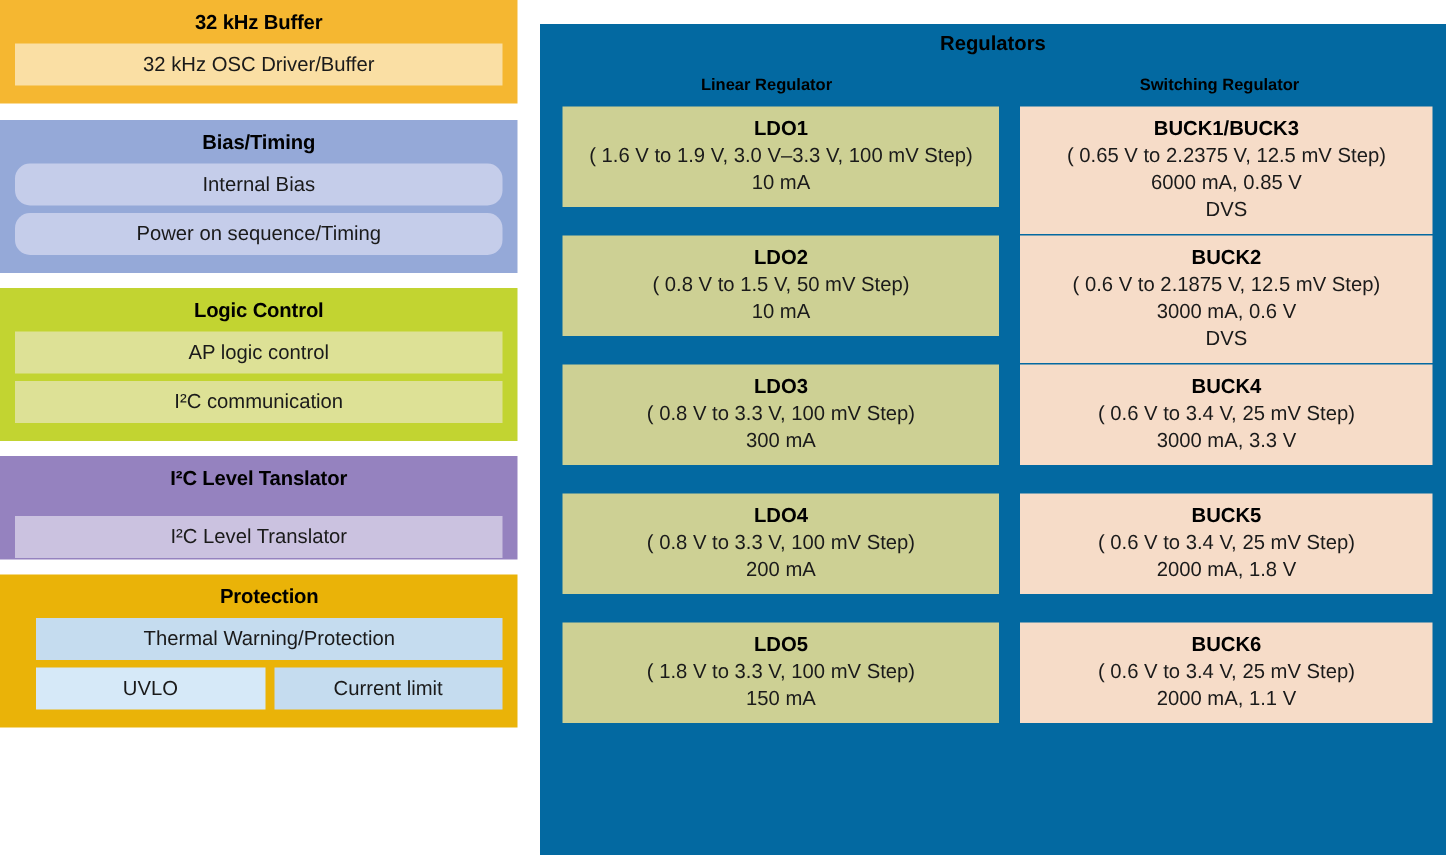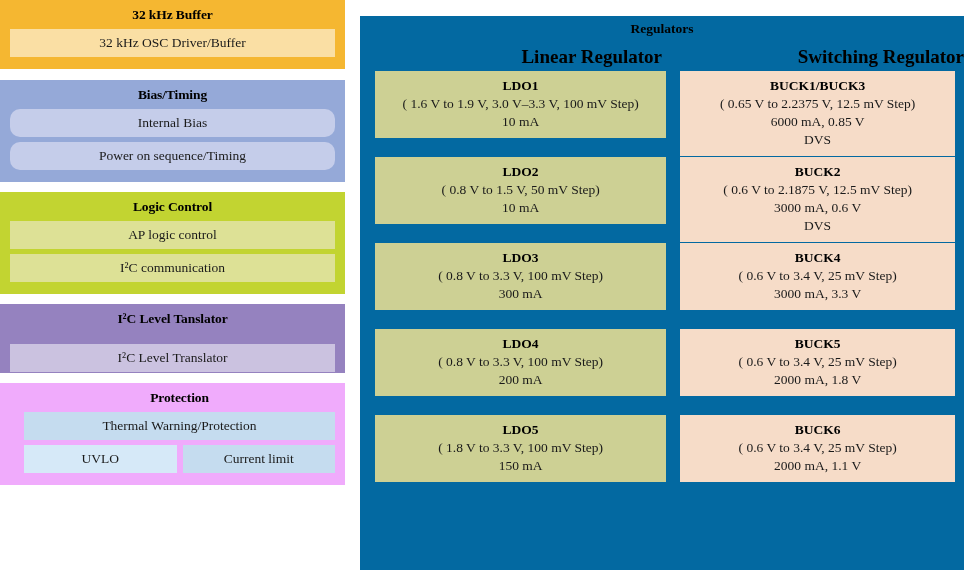--- a/index.html
+++ b/index.html
@@ -5,21 +5,21 @@
 <style>
   * { box-sizing: border-box; }
   html, body {
     margin: 0; padding: 0;
     width: 964px; height: 570px;
     background: #ffffff;
     font-family: "Liberation Sans", sans-serif;
     overflow: hidden;
   }
 
-  #page { position: relative; width: 964px; height: 570px; background: #ffffff; font-family: Liberation Serif, serif; }
+  #page { position: relative; width: 964px; height: 570px; background: #ffffff; }
 
   
   .left-col {
     position: absolute;
     left: 0; top: 0;
     width: 345px; height: 570px;
   }
 
   .group {
     position: absolute;
@@ -53,21 +53,21 @@
 
   .g-bias     { background: #95a9d8; }
   .g-bias     .sub-box { background: #c5cdea; border-radius: 10px; }
 
   .g-logic    { background: #c2d431; }
   .g-logic    .sub-box { background: #dde196; }
 
   .g-i2c      { background: #9582bf; }
   .g-i2c      .sub-box { background: #cbc2e0; margin-top: 16px; }
 
-  .g-prot     { background: #f0abfc; padding-left: 24px; }
+  .g-prot     { background: #eab308; padding-left: 24px; }
   .g-prot     .sub-box { background: #c5dcef; }
   .g-prot     .sub-box.light { background: #d6e9f8; }
 
   .g-load     { background: #bebebe; }
   .g-load     .sub-box { background: #d9d9d9; }
 
   
   .right-panel {
     position: absolute;
     left: 360px; top: 16px;
@@ -83,22 +83,22 @@
     line-height: 18px;
   }
   .col-headers {
     position: absolute;
     left: 0; top: 32px;
     width: 604px;
     display: flex;
   }
   .col-head {
     flex: 1;
-    text-align: right;
-    font-size: 19px;
+    text-align: center;
+    font-size: 11px;
     font-weight: bold;
     color: #000000;
     line-height: 18px;
   }
 
   .reg-grid {
     position: absolute;
     left: 15px; top: 55px;
     width: 580px;
     display: flex;

